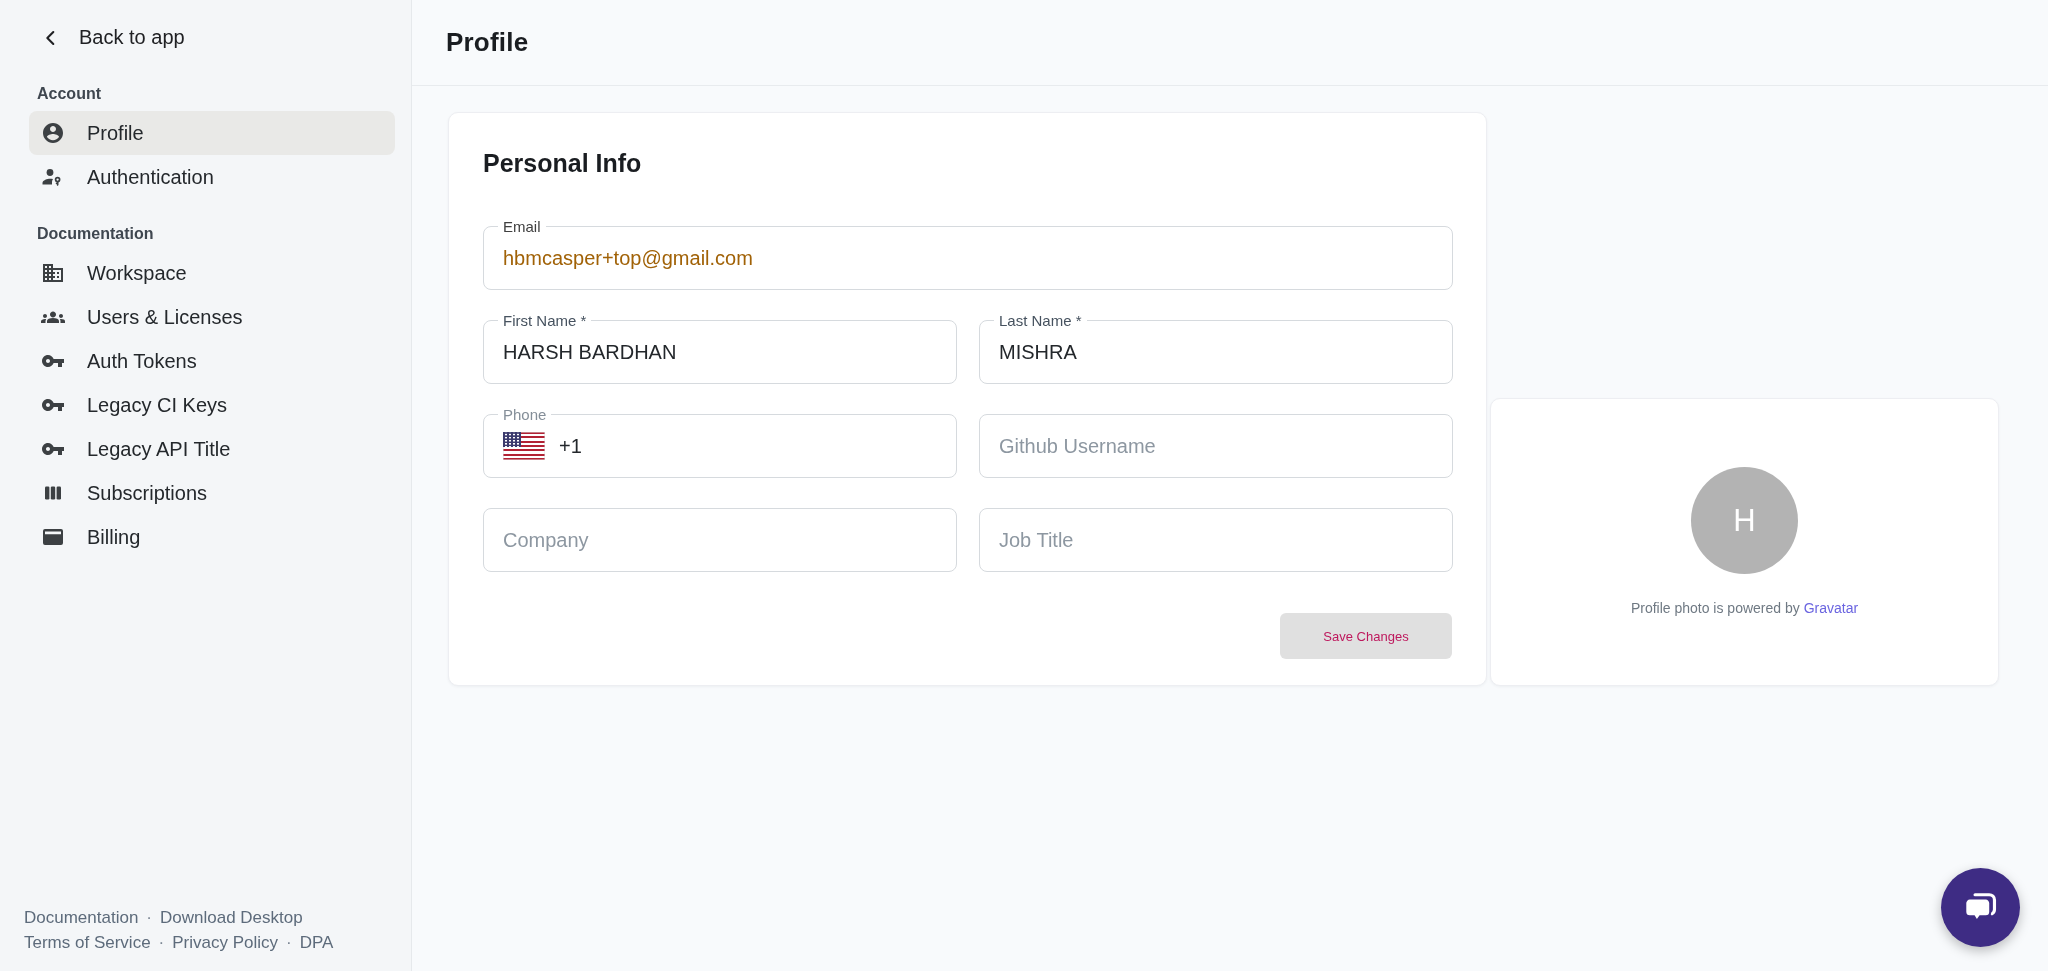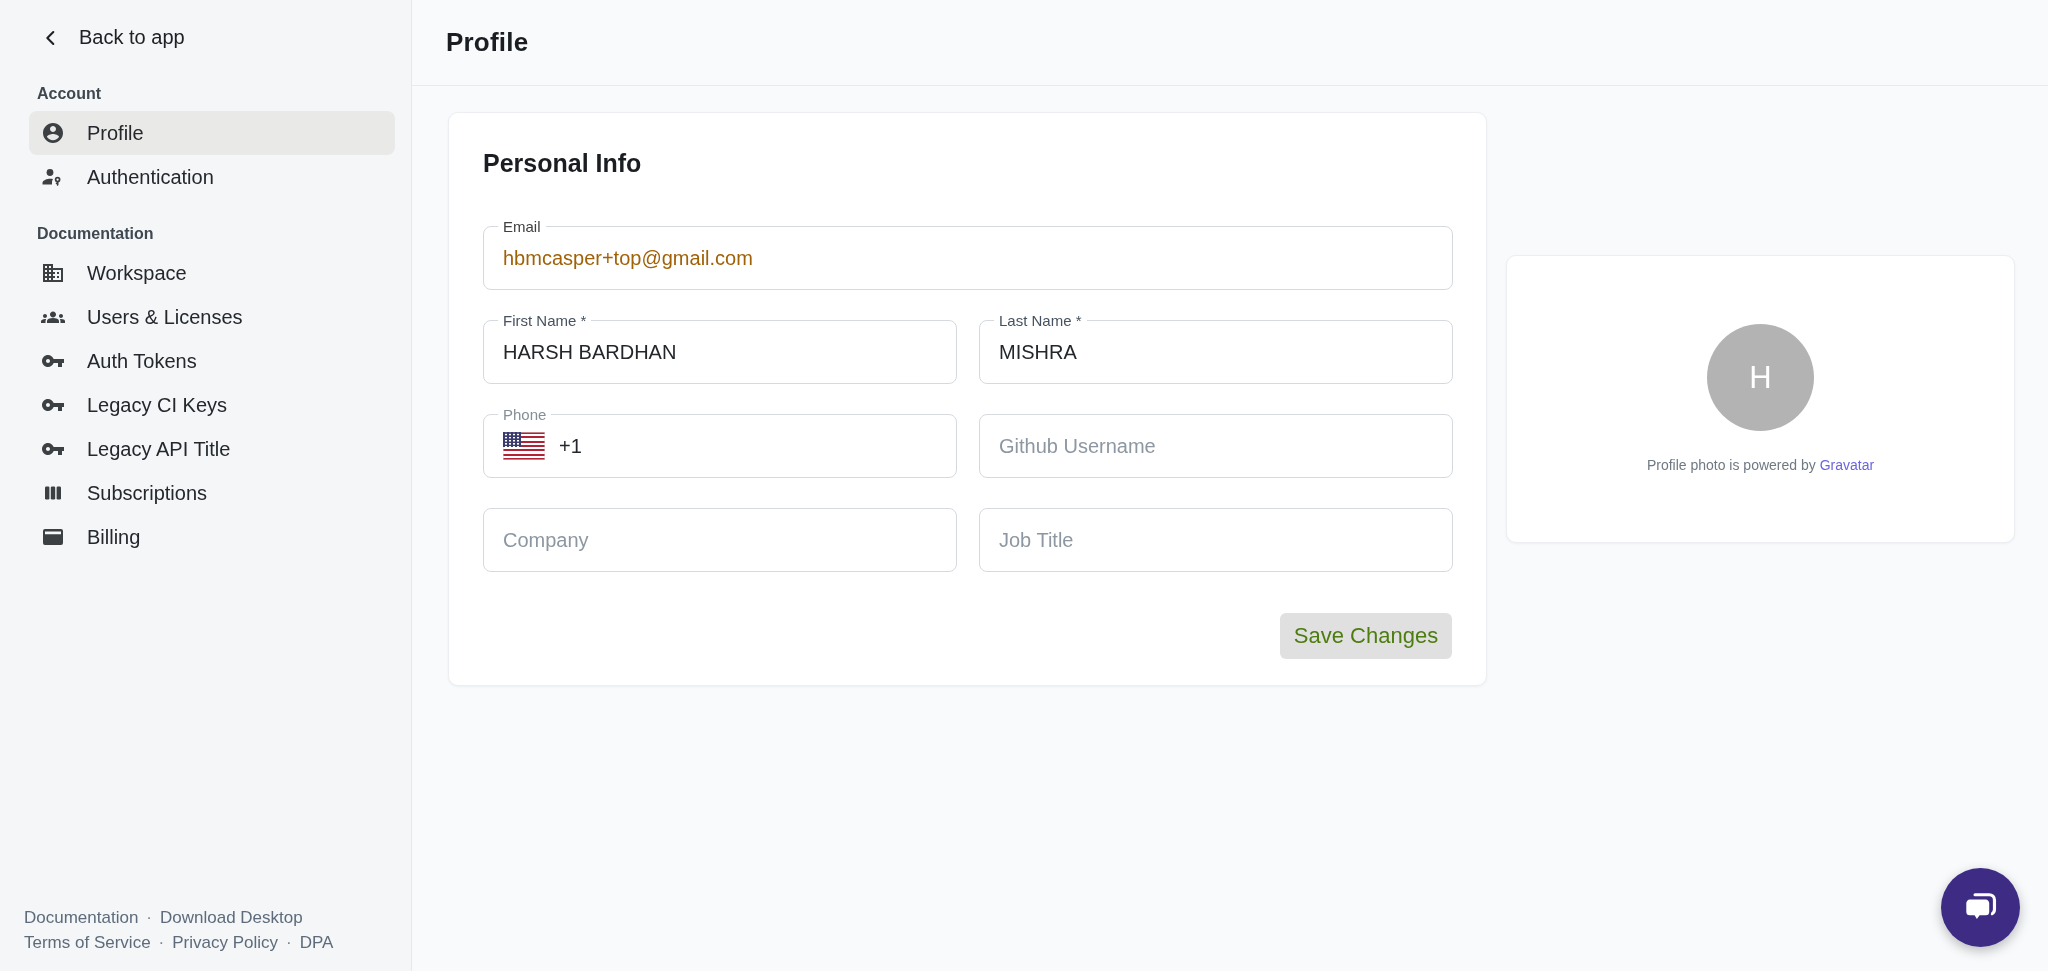--- a/index.html
+++ b/index.html
@@ -53,21 +53,21 @@
   
   .main { flex:1; display:flex; flex-direction:column; background:#f8fafc; }
   .page-header {
     height:86px; flex:0 0 86px;
     display:flex; align-items:center;
     padding-left:34px;
     border-bottom:1px solid #e8ebee;
   }
   .page-title { font-size:26px; font-weight:700; color:#1a1d21; letter-spacing:.2px; }
 
-  .content { display:flex; align-items:center; gap:19px; padding:26px 32px 0 36px; }
+  .content { display:flex; align-items:flex-end; gap:3px; padding:26px 32px 0 36px; }
 
   .card {
     background:#fff; border:1px solid #edeef2; border-radius:10px;
     box-shadow:0 1px 3px rgba(20,30,50,.05);
   }
   .card.personal { width:1039px; padding:36px 34px 26px 34px; }
   .card.gravatar { width:509px; height:288px; display:flex; flex-direction:column; align-items:center; }
 
   .card-title { font-size:25px; font-weight:700; color:#1a1d21; margin-bottom:48px; }
 
@@ -102,23 +102,23 @@
   .flag .canton {
     position:absolute; left:0; top:0; width:18px; height:15px; background:#3c3b6e;
     background-image:radial-gradient(#ffffff .9px, transparent 1.1px);
     background-size:4px 3.1px; background-position:1px 1px;
   }
   .dial-code { margin-left:14px; font-size:20px; color:#23272b; }
 
   .save-row { display:flex; justify-content:flex-end; margin-top:41px; }
   .save-btn {
     width:172px; height:46px; border:none; border-radius:6px;
-    background:#e0e0e0; color:#4d7c0f;
+    background:#e0e0e0; color:#be185d;
     font-family:"Liberation Sans", sans-serif;
-    font-size:22px; font-weight:500; cursor:default;
+    font-size:13px; font-weight:500; cursor:default;
   }
 
   
   .avatar-circle {
     width:107px; height:107px; border-radius:50%;
     background:#b3b3b3; margin-top:68px;
     display:flex; align-items:center; justify-content:center;
     color:#fff; font-size:31px;
   }
   .gravatar-caption { margin-top:26px; font-size:14px; color:#6f7983; }

